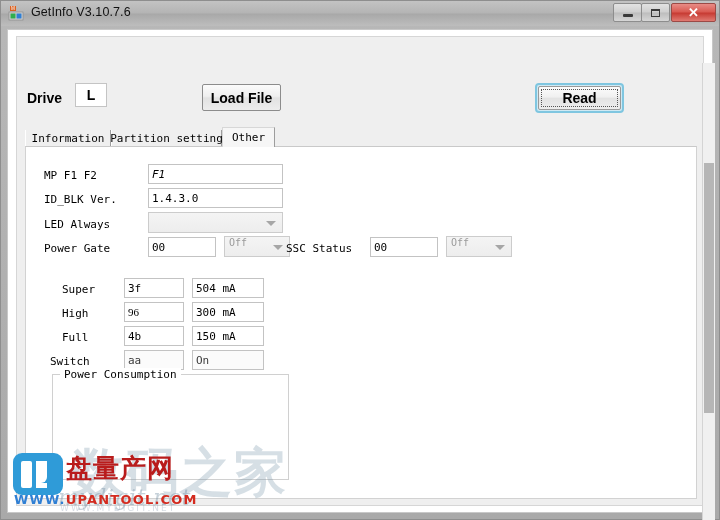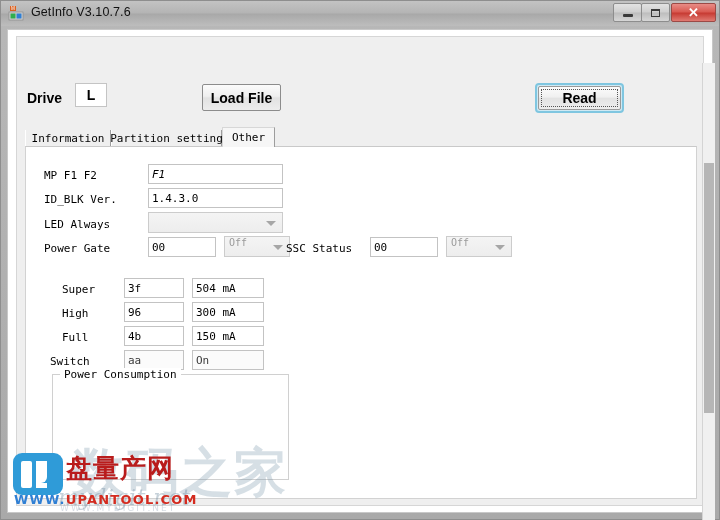--- a/index.html
+++ b/index.html
@@ -369,21 +369,21 @@
           </div>
 
           <div class="groupbox"></div>
           <div class="group-title">Power Consumption</div>
 
           <div class="lbl" style="left:36px; top:136px;">Super</div>
           <div class="tbox" style="left:98px; top:131px; width:60px;">3f</div>
           <div class="tbox" style="left:166px; top:131px; width:72px;">504 mA</div>
 
           <div class="lbl" style="left:36px; top:160px;">High</div>
-          <div class="tbox" style="left:98px; top:155px; width:60px;">96</div>
+          <div class="tbox" style="left:98px; top:155px; width:60px;font-family:Liberation Serif, serif;">96</div>
           <div class="tbox" style="left:166px; top:155px; width:72px;">300 mA</div>
 
           <div class="lbl" style="left:36px; top:184px;">Full</div>
           <div class="tbox" style="left:98px; top:179px; width:60px;">4b</div>
           <div class="tbox" style="left:166px; top:179px; width:72px;">150 mA</div>
 
           <div class="lbl" style="left:24px; top:208px;">Switch</div>
           <div class="tbox ro" style="left:98px; top:203px; width:60px;">aa</div>
           <div class="tbox ro" style="left:166px; top:203px; width:72px;">On</div>
 

